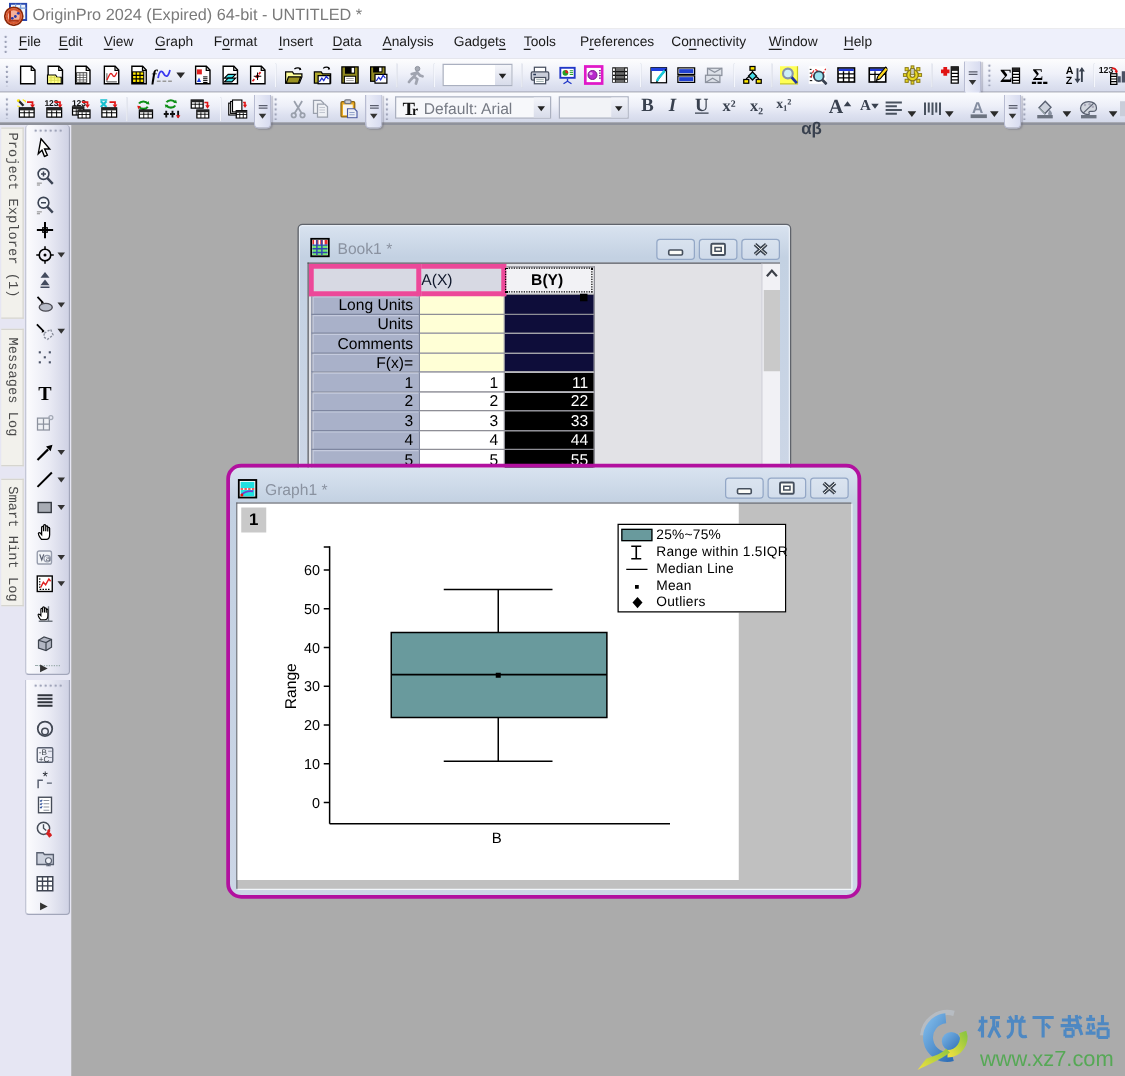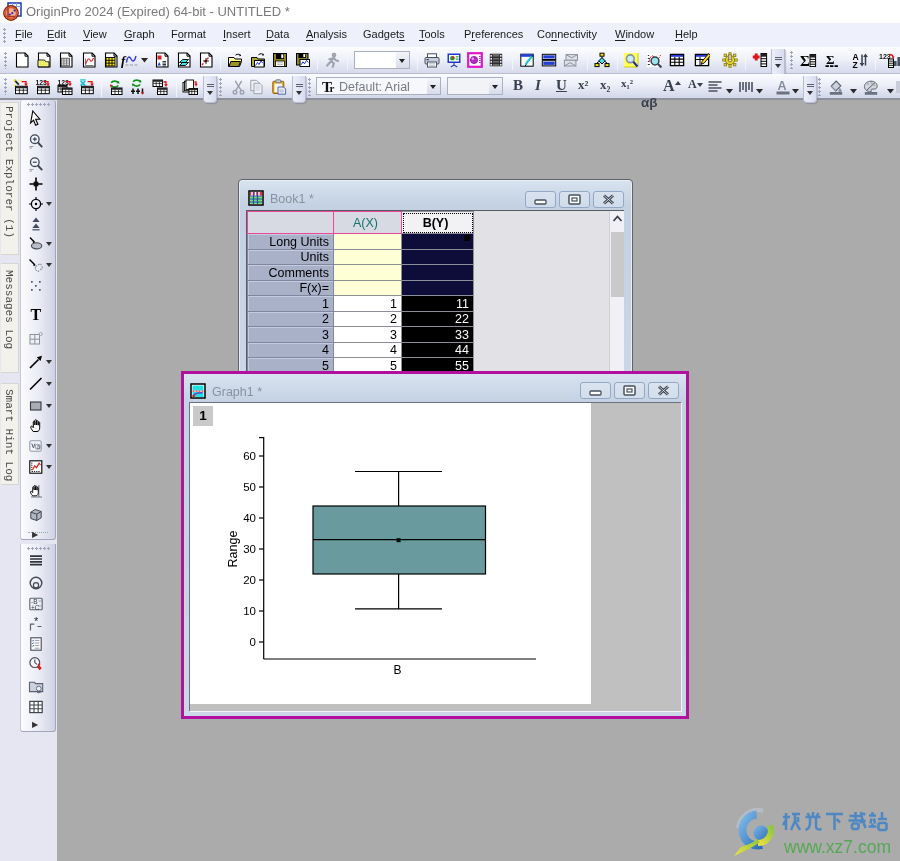--- a/index.html
+++ b/index.html
@@ -25,31 +25,31 @@
 .vtab{position:absolute;left:1px;width:18px;background:#f2f1ec;border:1px solid #d6d5cf;border-left:none}
 .vtxt{position:absolute;left:3px;font-size:11px;font-family:"Liberation Mono",monospace;color:#4a4a4a;white-space:nowrap;writing-mode:vertical-lr;letter-spacing:0}
 #sidebar2{left:20px;top:100px;width:37px;height:761px;background:#e6e6f3}
 #sstrip1{position:absolute;left:0;top:0;width:36px;height:440px;background:linear-gradient(90deg,#fcfcfe,#e9eaf4 55%,#cfd2e4);border-right:1px solid #a2a6ba;border-left:1px solid #c4c7d6;border-bottom:1px solid #a2a6ba;border-radius:3px}
 #sstrip2{position:absolute;left:0;top:444px;width:36px;height:188px;background:linear-gradient(90deg,#fcfcfe,#e9eaf4 55%,#cfd2e4);border-right:1px solid #a2a6ba;border-left:1px solid #c4c7d6;border-bottom:1px solid #a2a6ba;border-radius:0 0 3px 3px}
 .hgrip{position:absolute;height:3px;background-image:radial-gradient(circle at 1.5px 1.5px,#9ea3b8 1px,rgba(0,0,0,0) 1.2px);background-size:4px 3px}
 .sdd{position:absolute;width:0;height:0;border:3px solid rgba(0,0,0,0);border-top:4px solid #333}
 
 .win{position:absolute;border-radius:4px 4px 0 0}
 #book1{left:238px;top:179px;width:395px;height:200px;background:linear-gradient(180deg,#d9e3f0,#c3d1e2 26px,#ccd6e6);border:1px solid #5f636b;box-shadow:inset 0 0 0 1px #e8eef6}
-#graph1{left:181px;top:371px;width:508px;height:348px;background:linear-gradient(180deg,#d9e3f0,#c3d1e2 28px,#ccd6e6);border:3px solid #b2109f;border-radius:0}
+#graph1{left:181px;top:371px;width:508px;height:348px;background:linear-gradient(180deg,#d9e3f0,#c3d1e2 28px,#ccd6e6);border:3px solid #b2109f;border-radius:12px}
 .wtitle{position:absolute;font-size:12.5px;color:#8a92a0}
 .wbtn{position:absolute;width:31px;height:17px;border:1px solid #93a7c6;border-radius:3px;background:rgba(235,242,250,.35)}
 .wbtn svg{position:absolute;left:0;top:0}
 
 #sheet{position:absolute;left:7px;top:30px;width:378px;height:169px;background:#e2e2e6;border-top:1px solid #565a62;border-left:1px solid #565a62;overflow:hidden}
 table{border-collapse:collapse;table-layout:fixed}
 #grid{position:absolute;left:0;top:0;font-size:12.5px}
 #grid td{border:1px solid #8e8e96;padding:0 4px 0 0;text-align:right;overflow:hidden;white-space:nowrap}
 #grid .rh{background:#a9b1c9;color:#000;border:1px solid #7e86a0;box-shadow:inset 1px 1px 0 #c5cbde}
-#grid .ch{background:#d7d9e3;color:#0f766e;text-align:center;border:1px solid #ec4899}
+#grid .ch{background:#d7d9e3;color:#0f172a;text-align:left;border:4px solid #ec4899}
 #grid .bh{background:#f2f2f5;font-weight:bold;text-align:center;outline:1.5px dotted #000;outline-offset:-2px}
 #grid .ay{background:#ffffd6}
 #grid .aw{background:#fff}
 #grid .bn{background:#0e0d3a}
 #grid .bk{background:#000;color:#fff}
 #vsb{position:absolute;left:370px;top:31px;width:15px;height:167px;background:#f1f1f5;border-left:1px solid #cfcfd7}
 
 #gpage{position:absolute;left:5px;top:28px;width:492px;height:309px;background:#c0c0c0;border-top:1px solid #6d717b;border-left:1px solid #6d717b;box-shadow:1px 1px 0 #f2f6fa}
 #white{position:absolute;left:0;top:0;width:401px;height:301px;background:#fff}
 #wm{left:720px;top:790px;width:180px;height:71px}
@@ -809,20 +809,38 @@
     <g stroke="#000" stroke-width="1.2">
      <line x1="208.6" y1="68.5" x2="208.6" y2="103"></line>
      <line x1="208.6" y1="171" x2="208.6" y2="205.9"></line>
      <line x1="165" y1="68.5" x2="252" y2="68.5"></line>
      <line x1="165" y1="205.9" x2="252" y2="205.9"></line>
     </g>
     <rect x="123" y="103" width="172.5" height="68" fill="#699a9d" stroke="#000" stroke-width="1.2"></rect>
     <line x1="123" y1="136.7" x2="295.5" y2="136.7" stroke="#000" stroke-width="1.2"></line>
     <rect x="206.6" y="135.2" width="4" height="4" fill="#000"></rect>
    </svg>
+   <div class="abs" style="left:304px;top:16px;width:135px;height:71px;background:#fff;border:1.5px solid #000;z-index:5">
+    <div class="abs" style="left:2px;top:2.5px;width:25px;height:10px;background:#699a9d;border:1px solid #000"></div>
+    <div class="lg" style="left:30px;top:2px">25%~75%</div>
+    <svg class="abs" style="left:6px;top:15px" width="16" height="14">
+            <line x1="8" y1="2" x2="8" y2="12" stroke="#000" stroke-width="1.3"></line>
+            <line x1="4" y1="2" x2="12" y2="2" stroke="#000" stroke-width="1.3"></line>
+            <line x1="4" y1="12" x2="12" y2="12" stroke="#000" stroke-width="1.3"></line>
+          </svg>
+    <div class="lg" style="left:30px;top:15.5px">Range within 1.5IQR</div>
+    <div class="abs" style="left:6px;top:35px;width:17px;height:1.4px;background:#000"></div>
+    <div class="lg" style="left:30px;top:29px">Median Line</div>
+    <div class="abs" style="left:13px;top:48px;width:2.5px;height:2.5px;background:#000"></div>
+    <div class="lg" style="left:30px;top:42.5px">Mean</div>
+    <svg class="abs" style="left:9px;top:56px" width="12" height="12">
+            <path d="M6 1.5L10 6L6 10.5L2 6z" fill="#000"></path>
+          </svg>
+    <div class="lg" style="left:30px;top:56px">Outliers</div>
+   </div>
   </div>
  </div>
 </div>
 
 <div class="abs" id="wm">
  <svg width="180" height="71" viewBox="0 0 180 71">
   <defs>
    <linearGradient id="bg1" x1="0" y1="0" x2="1" y2="1">
     <stop offset="0" stop-color="#7db8e8"></stop>
           <stop offset="1" stop-color="#2e6eb6"></stop>

